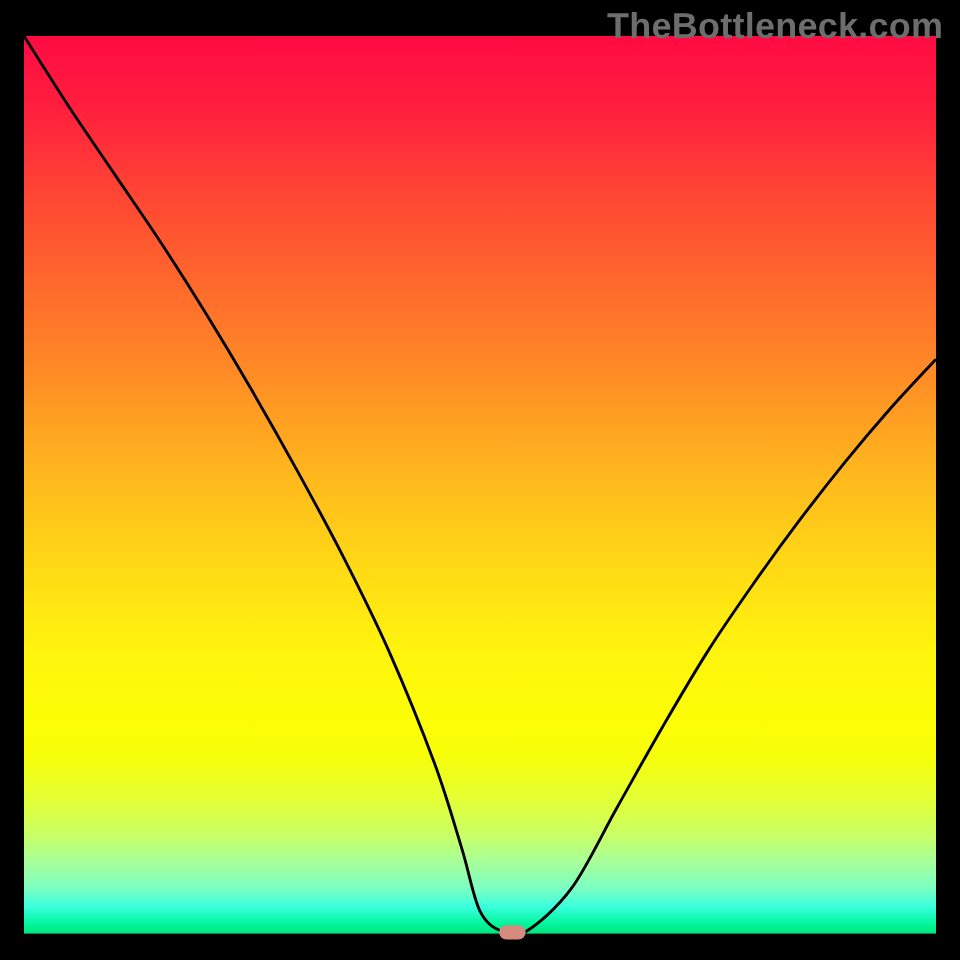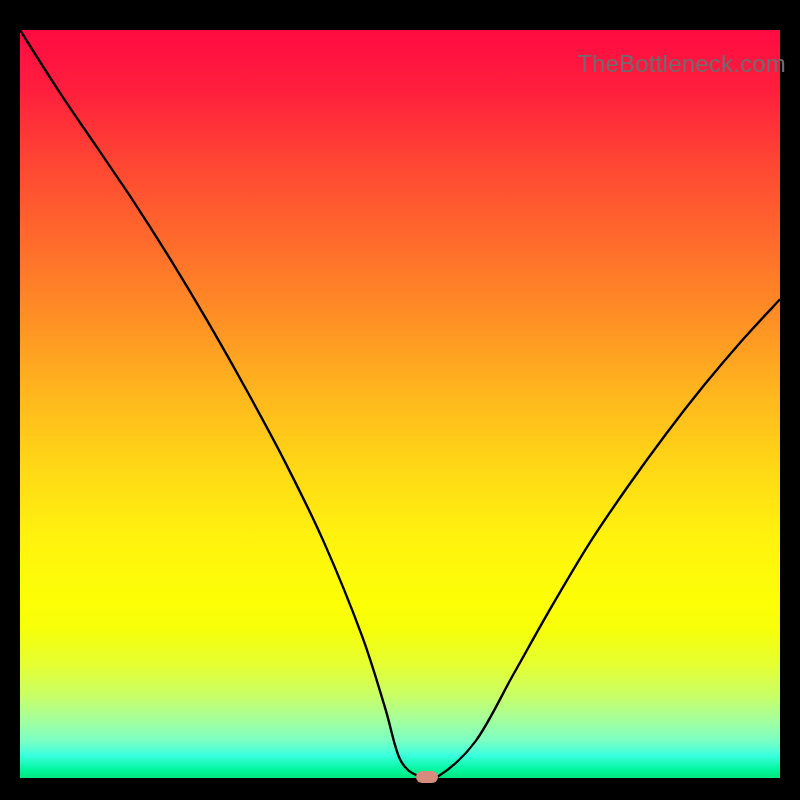--- a/index.html
+++ b/index.html
@@ -15,25 +15,24 @@
     position: relative;
     width: 800px;
     height: 800px;
     background: #000;
   }
   .watermark {
     position: absolute;
     top: 6px;
     right: 14px;
     color: #6d6d6d;
-    font-size: 24px;
-    font-weight: 400;
+    font-size: 30px;
+    font-weight: 700;
     letter-spacing: 0.2px;
     z-index: 20;
-    margin-top: 44px;
   }
   .plot-area {
     position: absolute;
     left: 20px;
     top: 30px;
     width: 760px;
     height: 748px;
   }
   .gradient-bg {
     position: absolute;

